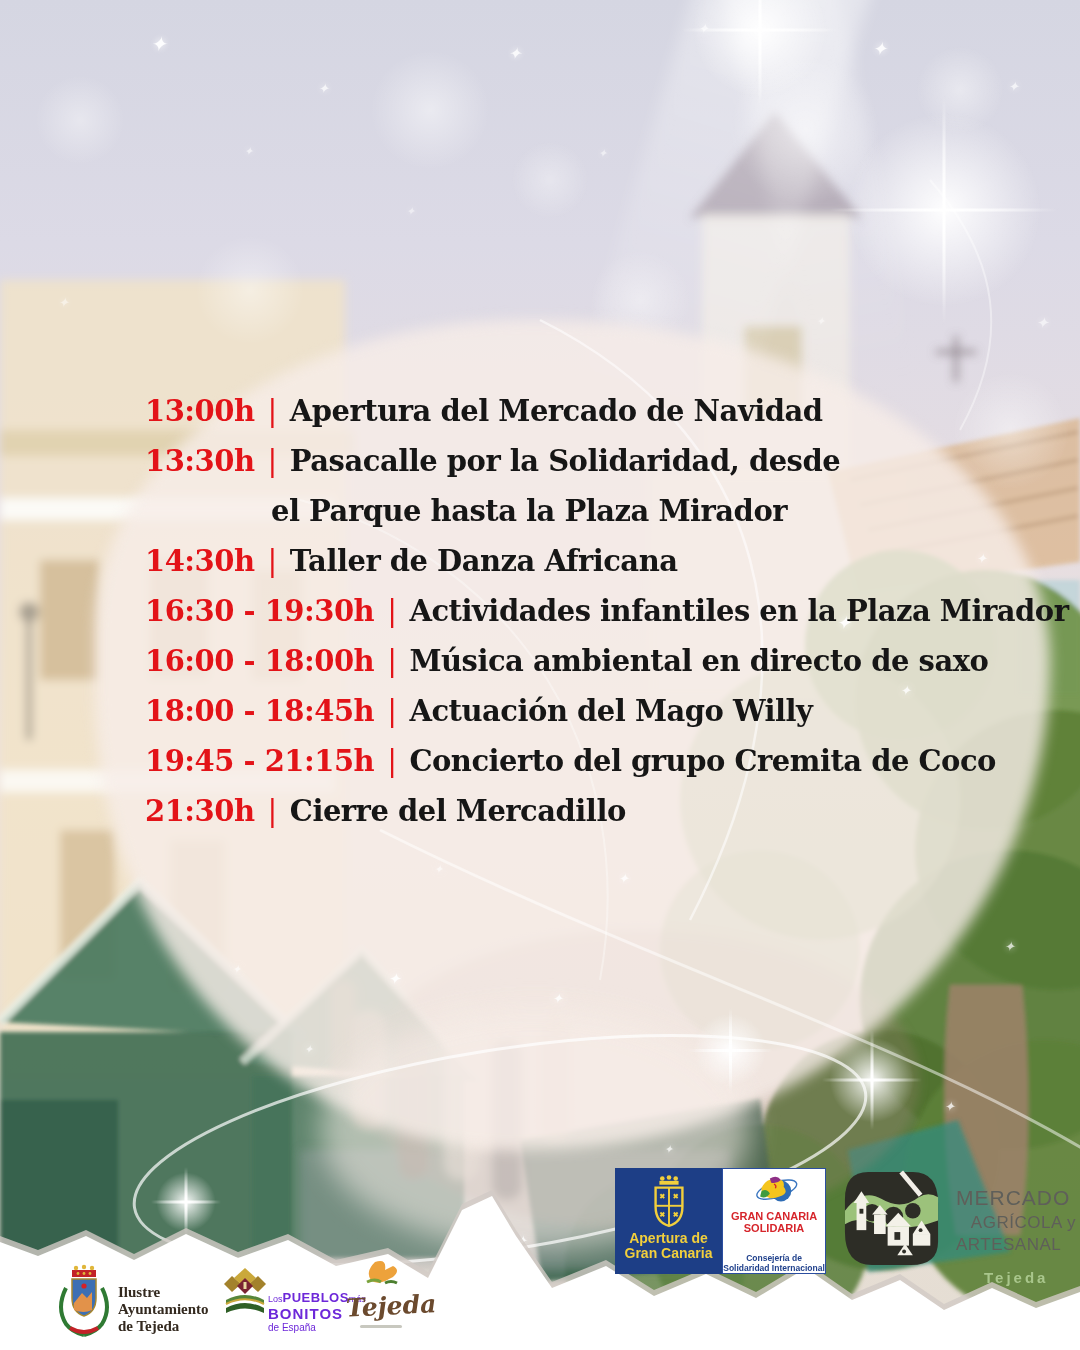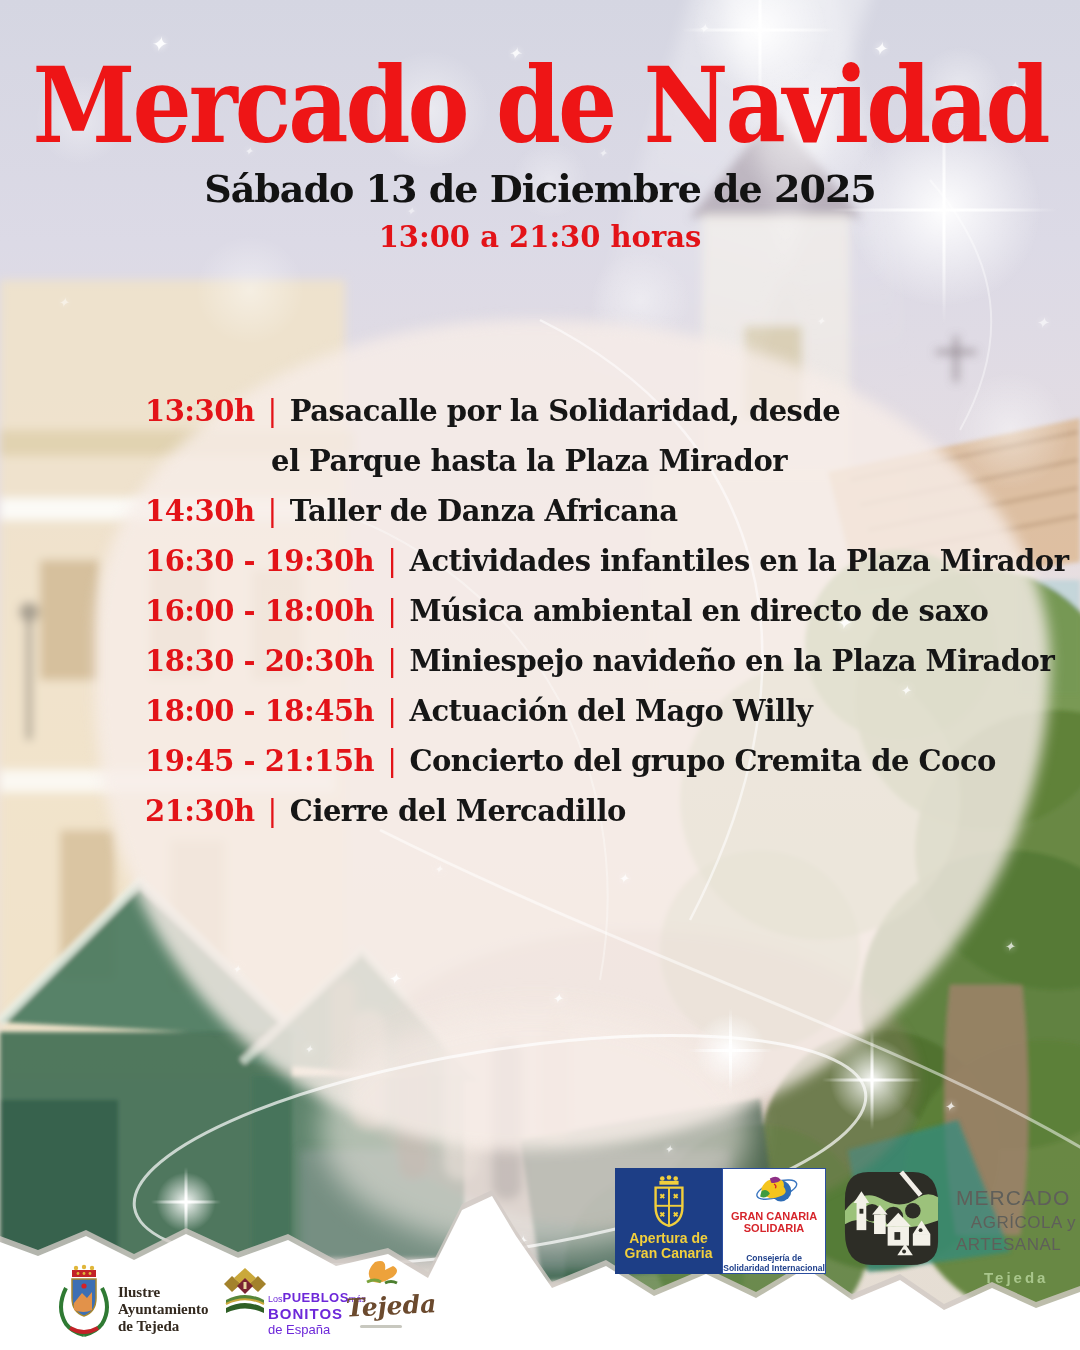--- a/index.html
+++ b/index.html
@@ -73,21 +73,21 @@
 
   
   .ayto-crest{left:56px;top:1262px;}
   .ayto-text{left:118px;top:1284px;font-family:"Liberation Serif",serif;font-weight:700;
     font-size:15px;line-height:17px;color:#33291f;}
   .pueblos-crest{left:222px;top:1266px;}
   .pueblos-text{left:268px;top:1288px;font-family:Liberation Sans, sans-serif;color:#6d28d9;}
   .pl1 .sm{font-size:9px;}
   .pl1 .bg1{font-size:13px;font-weight:700;letter-spacing:.5px;}
   .pl2{font-size:15px;font-weight:700;letter-spacing:1px;margin-top:-1px;}
-  .pl3{font-size:13px;}
+  .pl3{font-size:10px;}
   .tejeda-brand{left:346px;top:1260px;width:70px;text-align:center;}
   .tejeda-script{display:block;font-family:"DejaVu Serif",serif;font-style:italic;font-weight:700;
     font-size:25px;color:#6b4a2e;transform:rotate(-3deg);margin-top:-2px;}
   .tejeda-caption{width:42px;height:3px;background:#9b9b8b;opacity:.55;border-radius:2px;margin:4px auto 0;}
 </style>
 </head>
 <body>
 
 <div class="poster">
 
@@ -216,44 +216,39 @@
   <i class="star" style="left:664px;top:1144px;font-size:11px;opacity:.75"></i>
   <i class="star" style="left:434px;top:864px;font-size:11px;opacity:.6"></i>
   <i class="star" style="left:1004px;top:940px;font-size:13px;opacity:.75"></i>
   <i class="star" style="left:232px;top:964px;font-size:11px;opacity:.6"></i>
   <div class="burst" style="left:944px;top:210px;width:230px;height:230px"></div>
   <div class="burst" style="left:760px;top:30px;width:160px;height:160px"></div>
   <div class="burst" style="left:872px;top:1080px;width:100px;height:100px"></div>
   <div class="burst" style="left:730px;top:1050px;width:85px;height:85px"></div>
   <div class="burst" style="left:186px;top:1202px;width:70px;height:70px"></div>
 
-  <header class="abs header">
-    <div class="title">Mercado de Navidad</div>
-    <div class="date">Sábado 13 de Diciembre de 2025</div>
-    <div class="hours">13:00 a 21:30 horas</div>
-  </header>
 
   <div class="abs schedule">
     <div class="row">
+      <span class="rtime">13:00h</span><span class="rsep">|</span><span class="rtext">Apertura del Mercado de Navidad</span>
+    </div>
+    <div class="row">
       <span class="rtime">13:30h</span><span class="rsep">|</span><span class="rtext">Pasacalle por la Solidaridad, desde</span>
     </div>
     <div class="row">
       <span class="rtext cont1">el Parque hasta la Plaza Mirador</span>
     </div>
     <div class="row">
       <span class="rtime">14:30h</span><span class="rsep">|</span><span class="rtext">Taller de Danza Africana</span>
     </div>
     <div class="row">
       <span class="rtime">16:30 - 19:30h</span><span class="rsep">|</span><span class="rtext">Actividades infantiles en la Plaza Mirador</span>
     </div>
     <div class="row">
       <span class="rtime">16:00 - 18:00h</span><span class="rsep">|</span><span class="rtext">Música ambiental en directo de saxo</span>
-    </div>
-    <div class="row">
-      <span class="rtime">18:30 - 20:30h</span><span class="rsep">|</span><span class="rtext">Miniespejo navideño en la Plaza Mirador</span>
     </div>
     <div class="row">
       <span class="rtime">18:00 - 18:45h</span><span class="rsep">|</span><span class="rtext">Actuación del Mago Willy</span>
     </div>
     <div class="row">
       <span class="rtime">19:45 - 21:15h</span><span class="rsep">|</span><span class="rtext">Concierto del grupo Cremita de Coco</span>
     </div>
     <div class="row">
       <span class="rtime">21:30h</span><span class="rsep">|</span><span class="rtext">Cierre del Mercadillo</span>
     </div>

